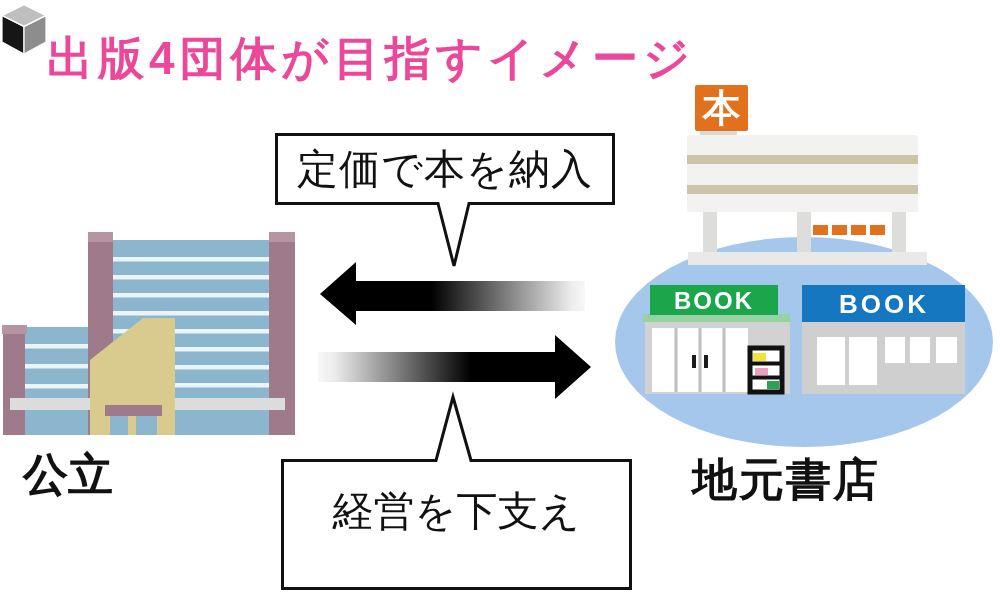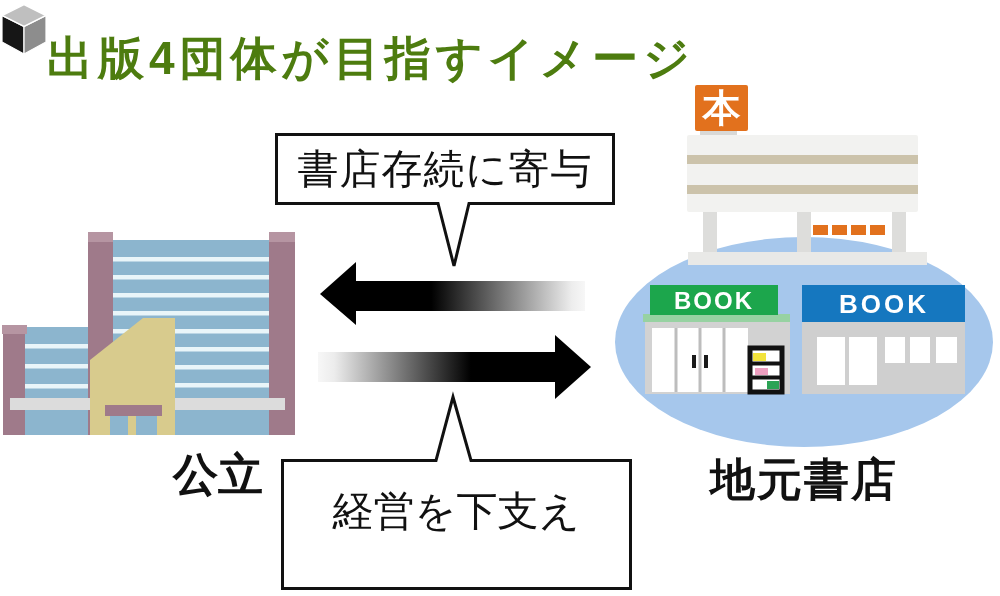--- a/index.html
+++ b/index.html
@@ -4,28 +4,28 @@
 <style>
   html,body{margin:0;padding:0;background:#fff;}
   #stage{
     position:relative;width:1000px;height:596px;background:#fff;overflow:hidden;
     font-family:"Liberation Sans","DejaVu Sans",sans-serif;color:#111;
   }
   #stage svg.layer{position:absolute;left:0;top:0;}
   .overlay{position:absolute;z-index:5;}
   #title{
     left:47px;top:0px;font-size:46px;font-weight:800;letter-spacing:5px;
-    color:#4d7c0f;white-space:nowrap;line-height:54px;
+    color:#ec4899;white-space:nowrap;line-height:54px;
   }
   #cube{left:1px;top:3px;}
   .bubble-text{display:flex;align-items:center;justify-content:center;text-align:center;}
   #bubble-top-text{left:277px;top:136px;width:336px;height:66px;font-size:41px;font-weight:400;letter-spacing:1px;}
   #bubble-bottom-text{left:284px;top:462px;width:345px;height:98px;flex-direction:column;font-size:41px;font-weight:400;line-height:56px;}
-  #label-library{left:23px;top:449px;width:240px;text-align:right;font-size:45px;font-weight:700;line-height:52px;}
-  #label-bookstore{left:654px;top:450px;width:300px;text-align:center;font-size:45px;font-weight:700;letter-spacing:2px;}
+  #label-library{left:23px;top:449px;width:240px;text-align:left;font-size:45px;font-weight:700;line-height:52px;}
+  #label-bookstore{left:636px;top:450px;width:300px;text-align:center;font-size:45px;font-weight:700;letter-spacing:2px;}
   .svgtext{font-family:"Liberation Sans","DejaVu Sans",sans-serif;}
 </style>
 </head>
 <body>
 
 <div id="stage">
 
   <svg class="layer" width="1000" height="596" viewBox="0 0 1000 596" aria-hidden="true">
     <defs>
       <linearGradient id="fade-left" gradientUnits="userSpaceOnUse" x1="320" y1="0" x2="585" y2="0">
@@ -142,21 +142,21 @@
   </svg>
 
   <svg id="cube" class="overlay" width="46" height="53" viewBox="0 0 46 53" aria-hidden="true">
     <polygon points="1,12.5 23,23.5 23,51 1,39" fill="#161616" stroke="#ffffff" stroke-width="1.2"></polygon>
     <polygon points="45,12.5 45,39 23,51 23,23.5" fill="#8d8d8d" stroke="#ffffff" stroke-width="1.2"></polygon>
     <polygon points="23,1.5 45,12.5 23,23.5 1,12.5" fill="#bfbfbf" stroke="#ffffff" stroke-width="1.5"></polygon>
   </svg>
 
   <h1 id="title" class="overlay">出版4団体が目指すイメージ</h1>
 
-  <div id="bubble-top-text" class="overlay bubble-text">書店存続に寄与</div>
+  <div id="bubble-top-text" class="overlay bubble-text">定価で本を納入</div>
 
   <div id="bubble-bottom-text" class="overlay bubble-text">
     <div>経営を下支え</div>
   </div>
 
   <div id="label-library" class="overlay">
     <div>公立</div>
   </div>
 
   <div id="label-bookstore" class="overlay">地元書店</div>

